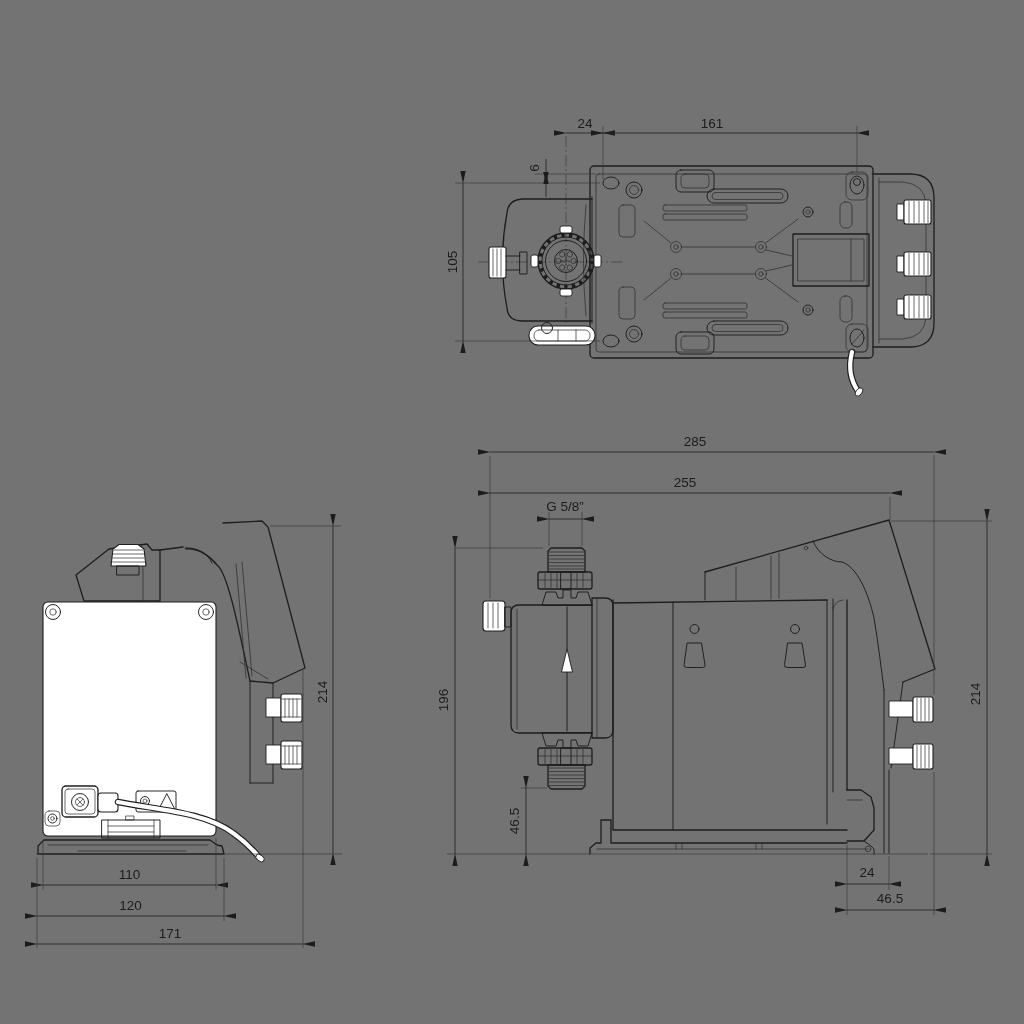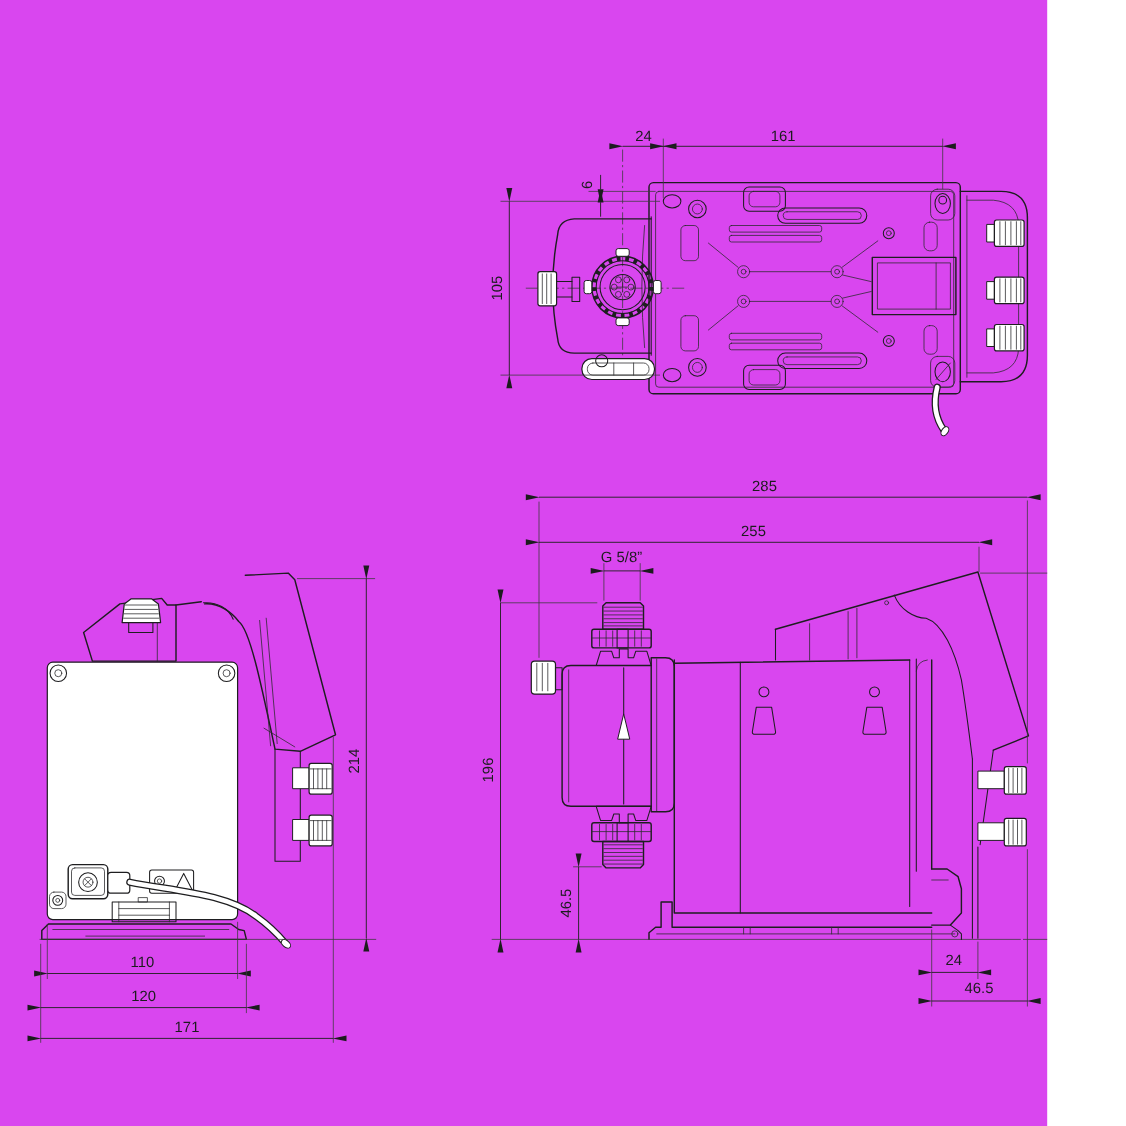--- a/index.html
+++ b/index.html
@@ -1,16 +1,16 @@
 <!DOCTYPE html>
 <html><head>
 <meta charset="utf-8">
 <style>
   html,body{margin:0;padding:0;background:#ffffff;}
-  .stage{position:relative;width:952px;height:1024px;background:#d946ef;overflow:hidden;
+  .stage{position:relative;width:1024px;height:1024px;background:#737373;overflow:hidden;
          font-family:"Liberation Sans", sans-serif;}
   svg{display:block;}
   
   .s1{stroke:#1e1e20;stroke-width:1.3;fill:none;stroke-linejoin:round;stroke-linecap:round;}
   .s2{stroke:#1e1e20;stroke-width:0.95;fill:none;stroke-linejoin:round;stroke-linecap:round;}
   .s3{stroke:#2a2a2c;stroke-width:0.7;fill:none;stroke-linejoin:round;stroke-linecap:round;}
   .sf{fill:#ffffff;stroke:#1e1e20;stroke-width:1.1;stroke-linejoin:round;}
   .sf2{fill:#ffffff;stroke:#1e1e20;stroke-width:0.9;stroke-linejoin:round;}
   .dim{stroke:#232323;stroke-width:0.85;fill:none;}
   .ext{stroke:#3a3a3a;stroke-width:0.7;fill:none;}

